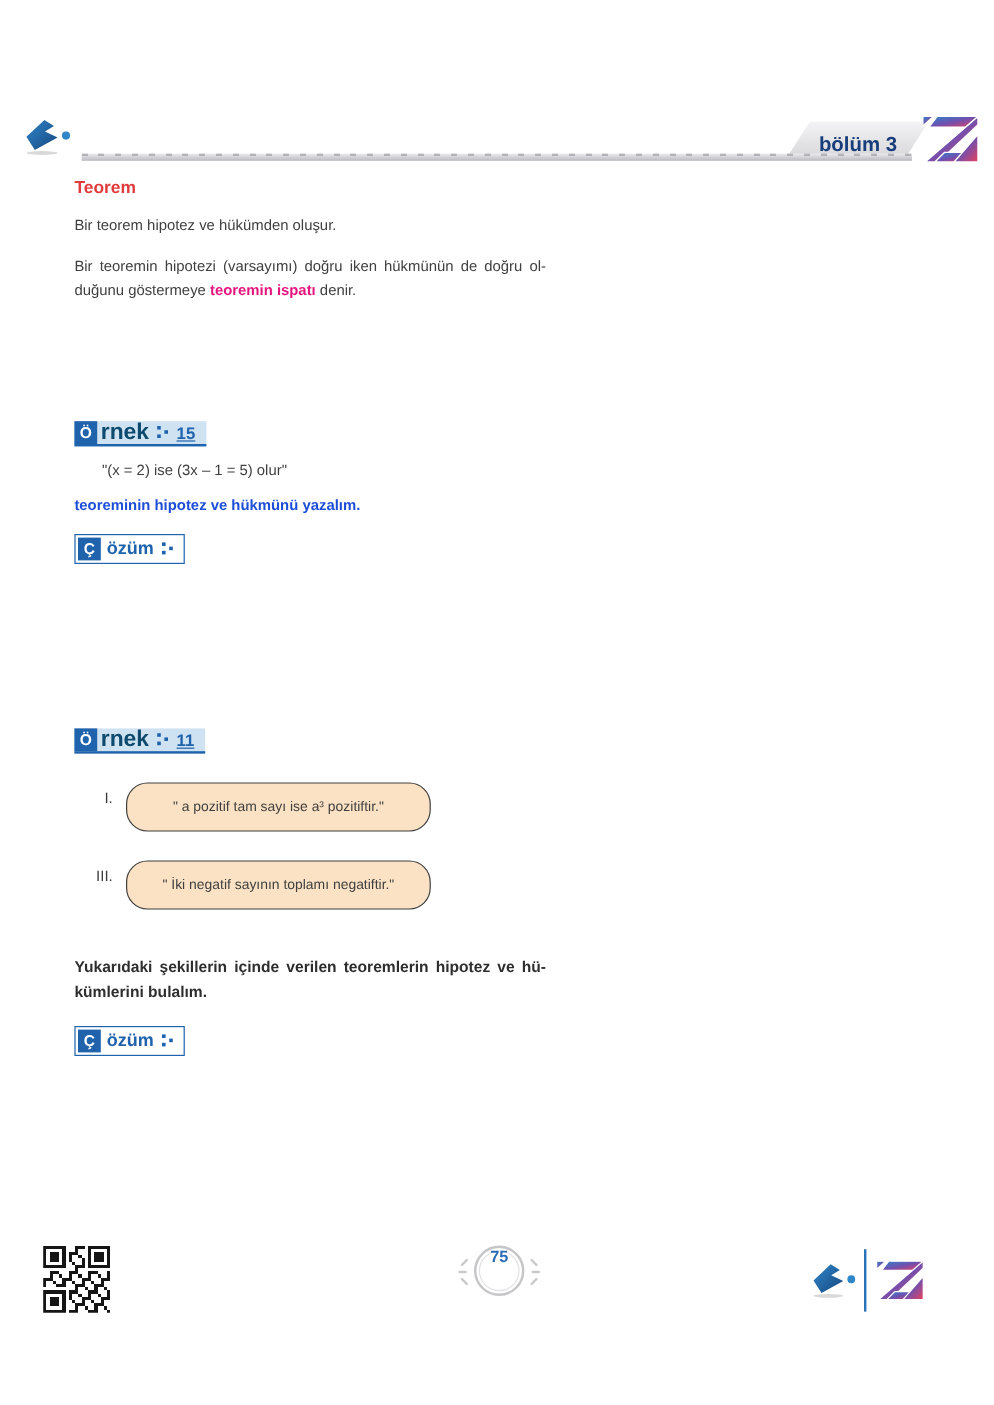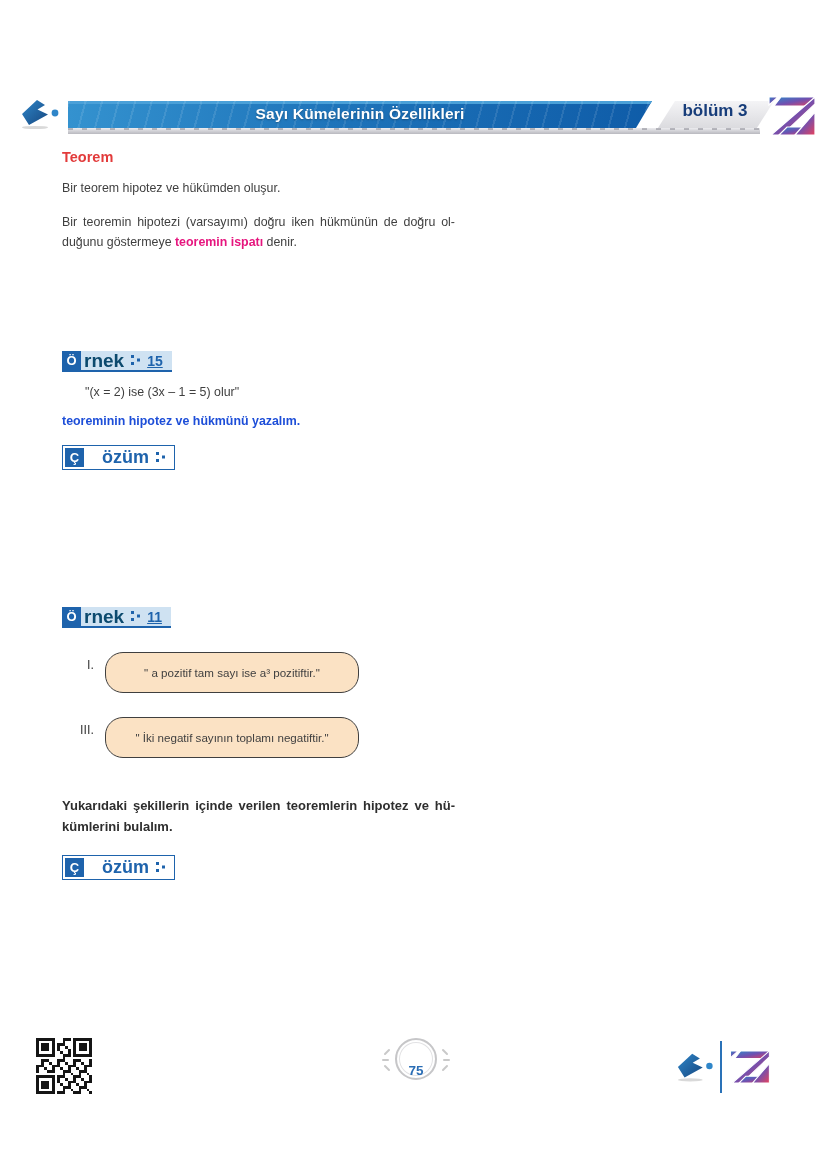--- a/index.html
+++ b/index.html
@@ -20,21 +20,21 @@
       linear-gradient(90deg,#3492cf 0%, #1e74ba 45%, #0f5ca8 100%);
     clip-path:polygon(0 0, 100% 0, calc(100% - 16px) 100%, 0 100%);
     display:flex; align-items:center; justify-content:center;
   }
   .banner-title { color:#fff; font-size:15.5px; font-weight:700; letter-spacing:.2px;
     text-shadow:0 1px 2px rgba(0,0,0,.3); padding-bottom:1px; }
   .chapter-tab {
     position:absolute; left:588px; top:0; width:118px; height:30px;
     background:linear-gradient(180deg,#f4f4f6,#d8d8dc);
     clip-path:polygon(19px 0, 100% 0, calc(100% - 19px) 100%, 0 100%);
-    display:flex; align-items:flex-start; justify-content:center;
+    display:flex; align-items:flex-end; justify-content:center;
   }
   .chapter-text { color:#173d7a; font-size:17px; font-weight:700; }
   .silver-strip {
     position:absolute; left:0; top:27px; width:692px; height:6px;
     background:
       repeating-linear-gradient(90deg, rgba(100,100,112,.38) 0 5px, transparent 5px 14px) top/100% 2px no-repeat,
       linear-gradient(180deg,#ececef,#b9b9bf);
   }
   .brand-topright { position:absolute; left:766px; top:92px; width:52px; height:48px; }
 
@@ -58,21 +58,21 @@
   .ornek-num  { color:#1e63ac; font-weight:700; font-size:14px;text-decoration:underline; }
   .tri-dots { position:relative; display:inline-block; width:10px; height:11px; margin:0 6px 0 7px; flex:none; }
   .tri-dots::before {
     content:""; position:absolute; left:0; top:0; width:3.2px; height:3.2px; background:#1e63ac;
     box-shadow:0 7px 0 #1e63ac, 6px 3.5px 0 #1e63ac;
   }
   .cozum-badge {
     display:inline-flex; align-items:center; border:1.6px solid #1e63ac;
     background:#fff; padding:2px; height:25px;
   }
-  .cozum-word { color:#1e63ac; font-weight:700; font-size:18px; margin-left:18px; }
+  .cozum-word { color:#1e63ac; font-weight:700; font-size:15px; margin-left:5px; }
 
   .example15 { top:351px; }
   .statement15 { margin:13px 0 0 23px; font-size:12.4px; color:#3f3f3f; }
   .prompt { margin-top:15px; font-size:12.4px; font-weight:700; color:#1d4ed8; }
   .example15 .cozum-badge { margin-top:17px; }
 
   
   .example16 { top:607px; }
   .pill-row { display:flex; align-items:flex-start; margin-top:24px; }
   .pill-row:first-of-type { margin-top:9px; }
@@ -86,21 +86,21 @@
   .prompt-justify { margin-top:37px; font-size:13px; font-weight:700; color:#2e2e2e;
     text-align:justify; line-height:1.65; }
   .example16 .cozum-badge { margin-top:17px; }
 
   
   .qr { position:absolute; left:36px; top:1038px; width:56px; height:56px; }
   .page-badge { position:absolute; left:374px; top:1036px; width:84px; height:50px; }
   .badge-circle {
     position:absolute; left:21px; top:2px; width:42px; height:42px; border-radius:50%;
     border:2px solid #c6c6c8; box-shadow:inset 0 0 0 2px #fff, inset 0 0 0 3px #e2e2e4;
-    display:flex; align-items:flex-end; justify-content:center;
+    display:flex; align-items:flex-start; justify-content:center;
   }
   .badge-num { color:#2a6db5; font-weight:700; font-size:13.5px; }
   .rays { position:absolute; top:8px; width:16px; height:32px; }
   .rays-left { left:2px; }
   .rays-right { right:2px; transform:scaleX(-1); }
   .brand-bottomright { position:absolute; left:676px; top:1038px; width:96px; height:58px;
     display:flex; align-items:center; }
   .brand-divider { width:2px; height:52px; background:#2a72b8; margin:0 6px 0 4px; flex:none; }
 </style>
 </head>
@@ -114,23 +114,20 @@
       <stop offset="0" stop-color="#2f86c9"></stop>
           <stop offset="1" stop-color="#16477f"></stop>
         </linearGradient>
       </defs>
     <ellipse cx="15" cy="31.5" rx="13" ry="1.6" fill="#c9c9c9" opacity="0.7"></ellipse>
     <path d="M2 18 L17 4 L25 9 L17.5 13.5 L28 18.5 L9 29 Z" fill="url(#bgA)"></path>
     <circle cx="35" cy="17" r="3.4" fill="#2f86c9"></circle>
   </svg>
 
   <div class="banner">
-    <div class="banner-blue">
-      <div class="banner-title">Sayı Kümelerinin Özellikleri</div>
-    </div>
     <div class="chapter-tab">
       <div class="chapter-text">bölüm 3</div>
     </div>
     <div class="silver-strip"></div>
   </div>
 
   <svg class="brand-topright" viewBox="0 0 52 48">
     <defs>
         <linearGradient id="zgA" x1="0" y1="0" x2="1" y2="1">
       <stop offset="0" stop-color="#2f86c9"></stop>

